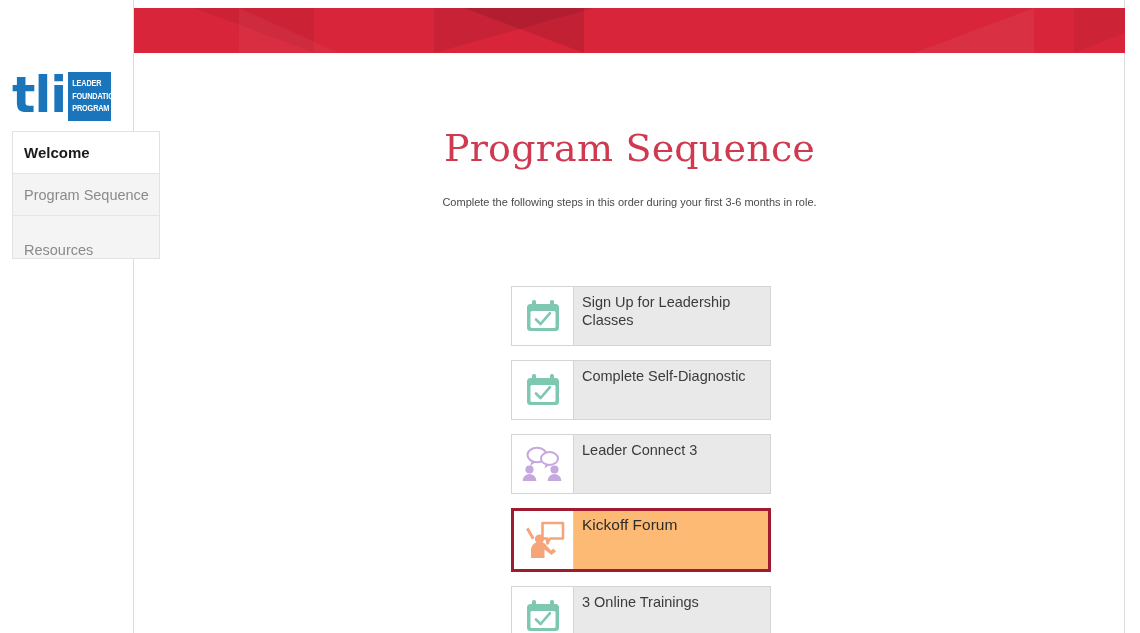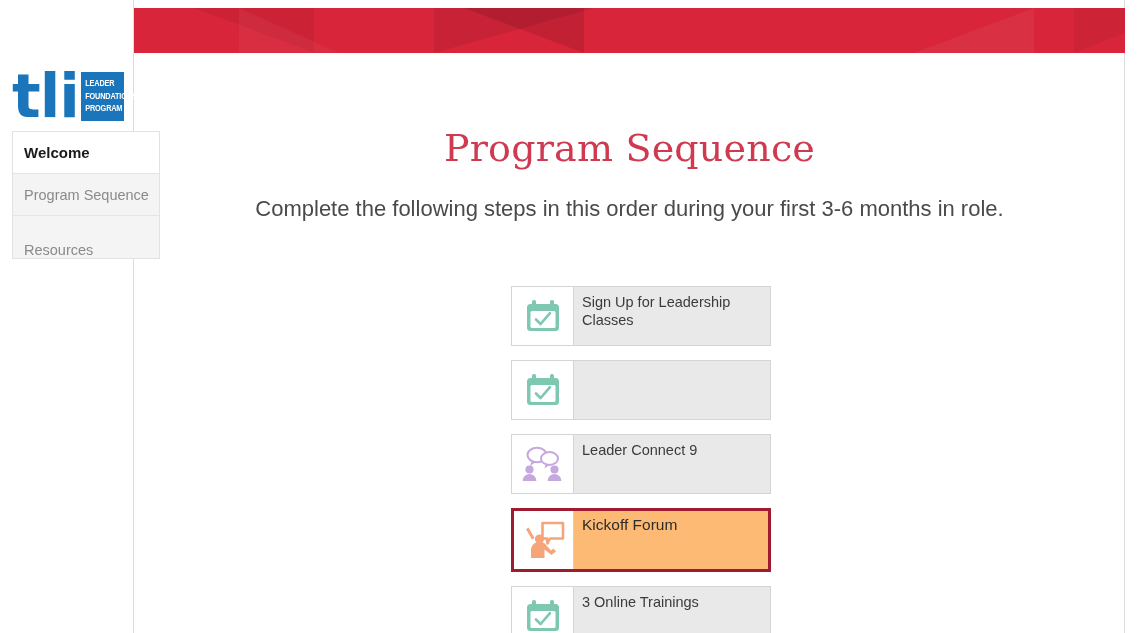--- a/index.html
+++ b/index.html
@@ -95,21 +95,21 @@
     width: 104px;
     height: 60px;
     display: flex;
     align-items: flex-end;
     z-index: 6;
     background: #ffffff;
   }
   .logo-mark {
     font-family: "DejaVu Sans", sans-serif;
     font-weight: 700;
-    font-size: 60px;
+    font-size: 49px;
     line-height: 50px;
     color: #1b75bb;
     letter-spacing: -1px;
     padding-bottom: 2px;
   }
   .logo-box {
     background: #1b75bb;
     color: #ffffff;
     width: 50px;
     height: 49px;
@@ -168,21 +168,21 @@
     color: #cf3a50;
     letter-spacing: 0.2px;
   }
   .page-subtitle {
     position: absolute;
     left: 0;
     top: 196px;
     width: 991px;
     text-align: center;
     font-family: "Liberation Sans", sans-serif;
-    font-size: 22px;
+    font-size: 11px;
     color: #4a4a4a;
   }
 
   
   .steps {
     position: absolute;
     left: 377px;
     top: 286px;
     width: 260px;
   }
@@ -268,36 +268,37 @@
       <div class="step-card">
         <div class="step-icon-cell">
           <svg width="36" height="34" viewBox="0 0 36 34" aria-hidden="true">
             <rect x="7" y="1" width="4" height="8" rx="1.6" fill="#7ec8b2"></rect>
             <rect x="25" y="1" width="4" height="8" rx="1.6" fill="#7ec8b2"></rect>
             <rect x="2" y="5" width="32" height="27" rx="3.5" fill="#7ec8b2"></rect>
             <rect x="5.5" y="12" width="25" height="17" rx="1.5" fill="#ffffff"></rect>
             <path d="M11 20.5 L15.6 25 L25 14.2" fill="none" stroke="#7ec8b2" stroke-width="2.6" stroke-linecap="round" stroke-linejoin="round"></path>
           </svg>
         </div>
+        <div class="step-label">Complete Self-Diagnostic</div>
       </div>
 
       <div class="step-card">
         <div class="step-icon-cell">
           <svg width="44" height="36" viewBox="0 0 44 36" aria-hidden="true">
             <ellipse cx="16" cy="9" rx="9.5" ry="7.2" fill="none" stroke="#c5a8de" stroke-width="2"></ellipse>
             <path d="M11 14.6 L9 20 L14.5 16.2 Z" fill="#c5a8de"></path>
             <ellipse cx="28.5" cy="12.5" rx="8.5" ry="6.4" fill="#ffffff" stroke="#c5a8de" stroke-width="2"></ellipse>
             <path d="M25 17.6 L23.5 22.5 L28.5 19 Z" fill="#c5a8de"></path>
             <circle cx="8.5" cy="23.5" r="4.1" fill="#c5a8de"></circle>
             <path d="M1.6 35 a6.9 6.9 0 0 1 13.8 0 Z" fill="#c5a8de"></path>
             <circle cx="33.5" cy="23.5" r="4.1" fill="#c5a8de"></circle>
             <path d="M26.6 35 a6.9 6.9 0 0 1 13.8 0 Z" fill="#c5a8de"></path>
           </svg>
         </div>
-        <div class="step-label">Leader Connect 9</div>
+        <div class="step-label">Leader Connect 3</div>
       </div>
 
       <div class="step-card selected">
         <div class="step-icon-cell">
           <svg width="42" height="38" viewBox="0 0 42 38" aria-hidden="true">
             <path d="M19.5 2 H40 V17.5 H27 L24.5 22.5 L24 17.5 H19.5 Z" fill="#ffffff" stroke="#f5a579" stroke-width="2.6" stroke-linejoin="round"></path>
             <circle cx="16.5" cy="18" r="4.6" fill="#f5a579"></circle>
             <path d="M5.5 6.5 L11.5 17 L9 18.6 L3 8.2 Z" fill="#f5a579"></path>
             <path d="M8 37 L8 28 a8.6 8.6 0 0 1 15.5 -3.6 L28 29.5 L30.5 27.5 L33 30.5 L28.5 34 L21.5 28.5 L21.5 37 Z" fill="#f5a579"></path>
           </svg>

